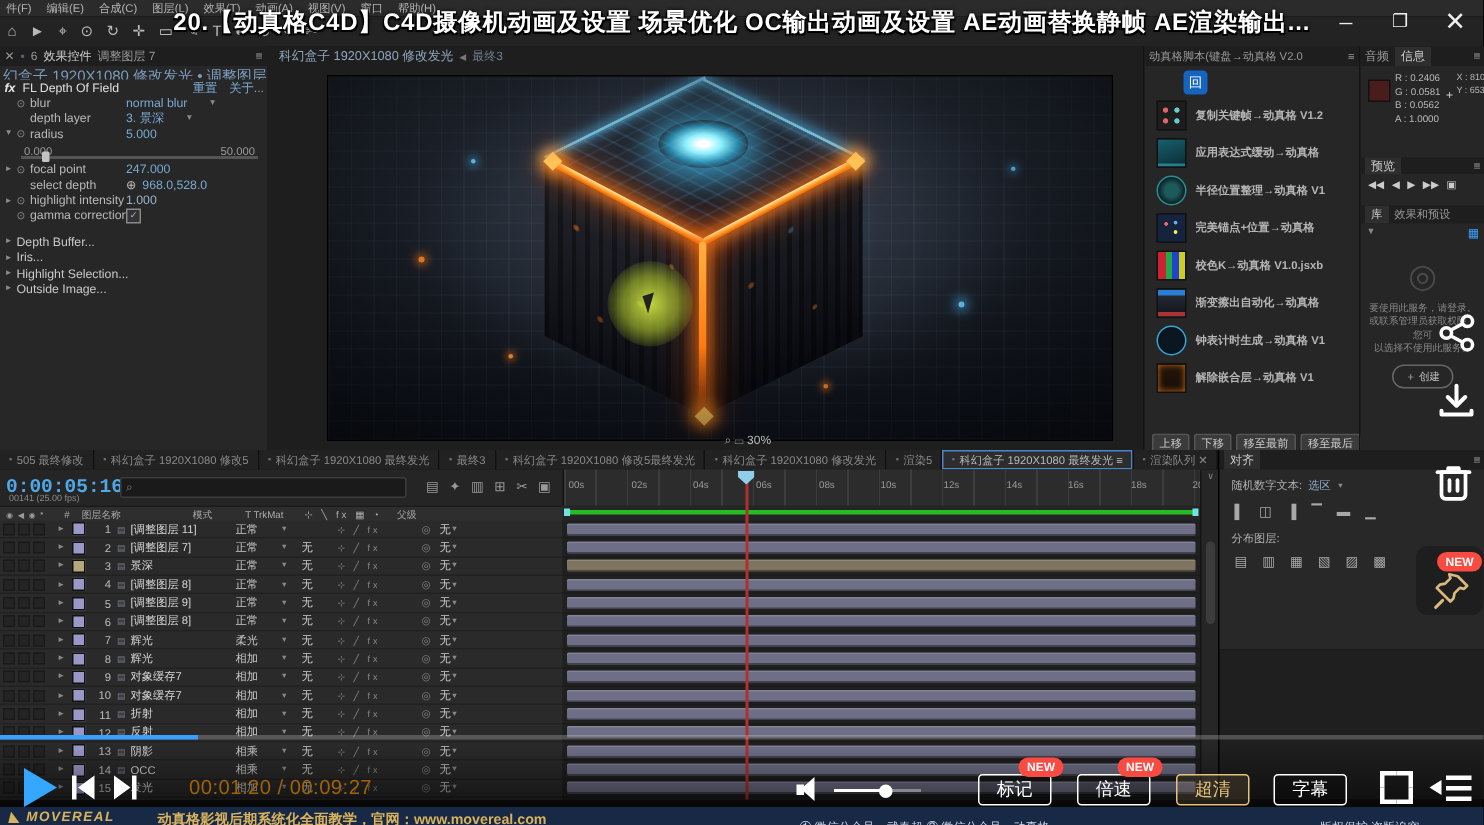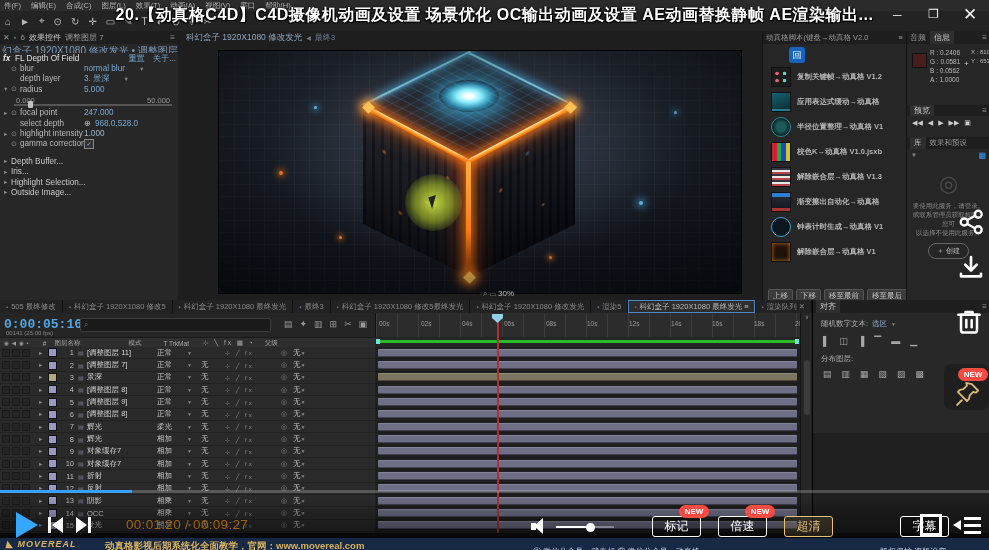--- a/index.html
+++ b/index.html
@@ -304,30 +304,30 @@
      <div class="sitem">
       <div class="sicon" style=";background:linear-gradient(160deg,#17606e,#0b2b33);box-shadow:inset 0 -2px 0 rgba(60,200,230,.5)"></div>
       <div class="slab">应用表达式缓动→动真格</div>
      </div>
 
      <div class="sitem">
       <div class="sicon" style=";background:radial-gradient(circle,#1d5a5a 35%,#0c1d22 72%);border-radius:50%;border:1px solid #2a8f8f"></div>
       <div class="slab">半径位置整理→动真格 V1</div>
      </div>
 
+     <div class="sitem">
+      <div class="sicon" style=";background:#15233d;background-image:radial-gradient(circle at 30% 35%,#e66 1px,transparent 1.5px),radial-gradient(circle at 65% 65%,#ee6 1px,transparent 1.5px),radial-gradient(circle at 65% 30%,#6ae 1px,transparent 1.5px)"></div>
+      <div class="slab">完美锚点+位置→动真格</div>
+     </div>
 
      <div class="sitem">
       <div class="sicon" style=";background:linear-gradient(90deg,#c23 0 28%,#2a4 28% 52%,#24c 52% 78%,#cc2 78%)"></div>
       <div class="slab">校色K→动真格 V1.0.jsxb</div>
      </div>
 
-     <div class="sitem">
-      <div class="sicon" style=";background:repeating-linear-gradient(0deg,#b44 0 2px,#e8e8e8 2px 4px,#334 4px 6px)"></div>
-      <div class="slab">解除嵌合层→动真格 V1.3</div>
-     </div>
 
      <div class="sitem">
       <div class="sicon" style=";background:linear-gradient(180deg,#2a2f3a,#11141b);box-shadow:inset 0 -3px 0 #a33,inset 0 4px 0 #2a7fd4"></div>
       <div class="slab">渐变擦出自动化→动真格</div>
      </div>
 
      <div class="sitem">
       <div class="sicon" style=";background:radial-gradient(circle,#0a1620 55%,#061018 72%);border:1.5px solid #2fa8d8;border-radius:50%"></div>
       <div class="slab">钟表计时生成→动真格 V1</div>
      </div>
@@ -909,21 +909,21 @@
  </div>
  <div class="abs" style="left:556px;top:526px;width:58px;height:2px;background:rgba(255,255,255,.35);z-index:46;"></div>
  <div class="abs" style="left:556px;top:526px;width:34px;height:2px;background:#fff;z-index:46;"></div>
  <div class="abs" style="left:586px;top:522.5px;width:9px;height:9px;background:#fff;border-radius:50%;z-index:47;"></div>
 
  <div class="pbtn" style="left:652px;width:47px;">标记</div>
  <div class="newb" style="left:679px;top:505px;">NEW</div>
  <div class="pbtn" style="left:718px;width:47px;">倍速</div>
  <div class="newb" style="left:745px;top:505px;">NEW</div>
  <div class="pbtn" style="left:784px;width:47px;border-color:#e6c27d;color:#e6c27d;background:rgba(230,194,125,.12);">超清</div>
- <div class="pbtn" style="left:900px;width:47px;">字幕</div>
+ <div class="pbtn" style="left:849px;width:47px;">字幕</div>
 
  <div class="abs" style="left:920px;top:514px;width:22px;height:22px;z-index:46;">
   <div class="cnr" style="left:0;top:0;border-left-width:3px;border-top-width:3px;"></div>
   <div class="cnr" style="right:0;top:0;border-right-width:3px;border-top-width:3px;"></div>
   <div class="cnr" style="left:0;bottom:0;border-left-width:3px;border-bottom-width:3px;"></div>
   <div class="cnr" style="right:0;bottom:0;border-right-width:3px;border-bottom-width:3px;"></div>
  </div>
 
  <div class="abs" style="left:953px;top:516px;width:30px;height:18px;z-index:46;">
   <div style="position:absolute;left:0;top:4px;width:0;height:0;border-right:8px solid #fff;border-top:5px solid transparent;border-bottom:5px solid transparent;"></div>

